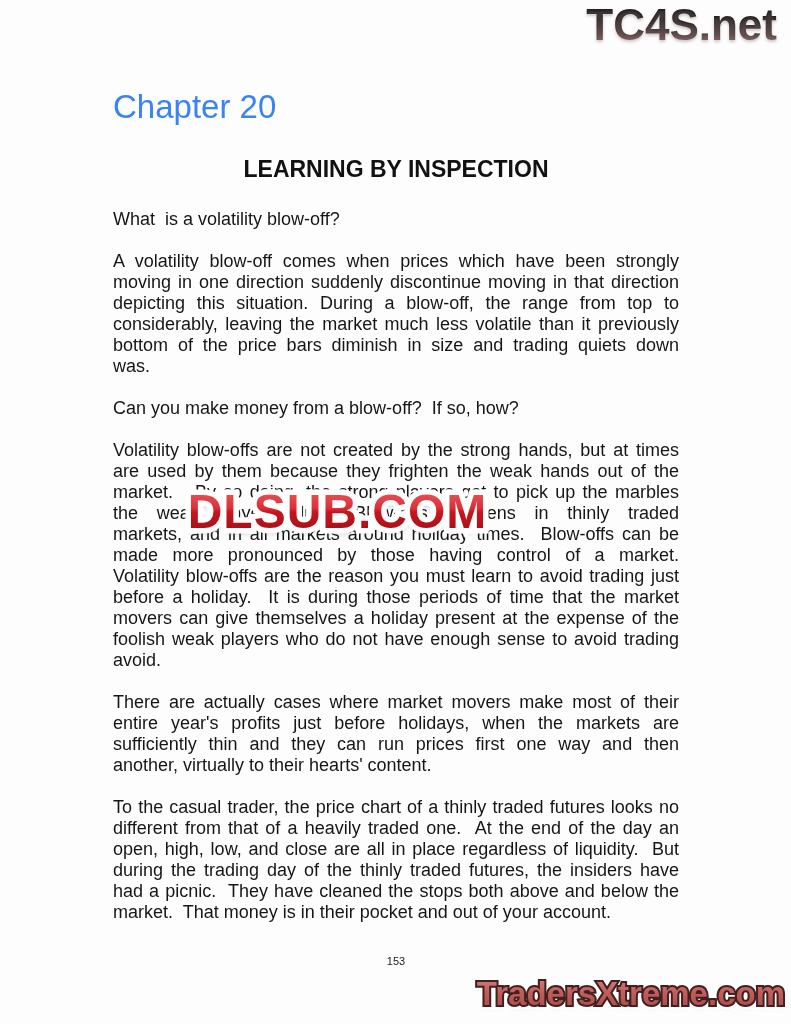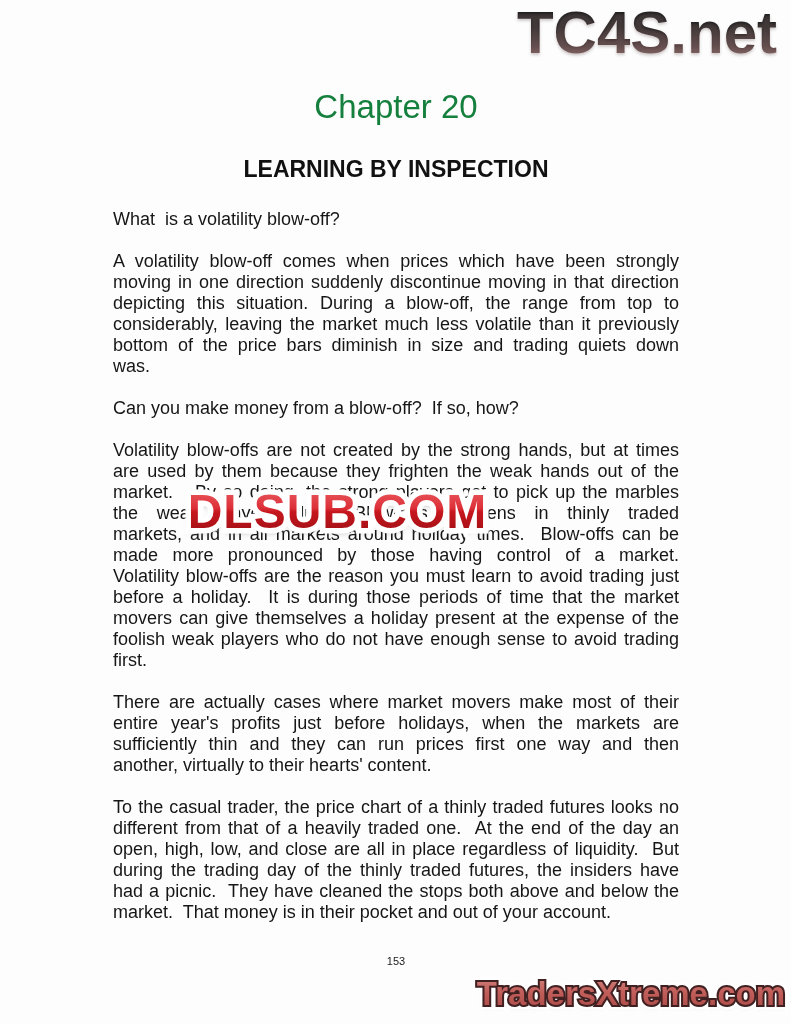--- a/index.html
+++ b/index.html
@@ -4,39 +4,39 @@
 <style>
   html,body { margin:0; padding:0; background:#e8e8e8; }
   .page {
     position:relative; width:791px; height:1024px; margin:0 auto;
     background:#fdfdfd; overflow:hidden;
     font-family:"Liberation Sans", sans-serif; color:#161616;
   }
 
   
   .content { position:absolute; left:113px; top:88px; width:566px; }
-  .chapter-title { font-size:33px; line-height:38px; font-weight:400; text-align:center; color:#15803d; }
+  .chapter-title { font-size:33px; line-height:38px; font-weight:400; color:#3b82f6; }
   .section-title { font-size:23px; line-height:27px; font-weight:bold; text-align:center; margin-top:30px; color:#111; }
   .para { font-size:18px; line-height:21px; margin-top:21px; }
   .para-first { margin-top:26px; }
   .para .line { text-align:justify; text-align-last:justify; white-space:normal; }
   .para .line:last-child { text-align-last:left; }
 
   .page-number { position:absolute; top:955px; left:113px; width:566px; text-align:center; font-size:11px; color:#1a1a1a; }
 
   
   .wm { position:absolute; z-index:5; line-height:1; }
   .wm-inner { position:relative; display:inline-block; }
   .wm-inner::before, .wm-inner::after {
     content:attr(data-text);
     position:absolute; left:0; top:0; white-space:nowrap;
   }
 
   
-  .wm-top { top:3px; right:14px; font-size:60px; font-weight:bold; letter-spacing:0; }
+  .wm-top { top:3px; right:14px; font-size:44px; font-weight:bold; letter-spacing:0; }
   .wm-top .wm-inner { color:#3a3232; text-shadow:0 2px 3px rgba(120,100,100,0.35); }
   .wm-top .wm-inner::before, .wm-top .wm-inner::after { content:none; }
   @supports ((-webkit-background-clip:text) or (background-clip:text)) {
     .wm-top .wm-inner {
       background:linear-gradient(180deg,#1c1c1c 0%,#262222 40%,#5a4343 72%,#a07474 96%,#b28484 100%);
       -webkit-background-clip:text; background-clip:text; color:transparent;
     }
   }
 
   
@@ -103,21 +103,21 @@
         <div class="line">Volatility blow-offs are not created by the strong hands, but at times</div>
         <div class="line">are used by them because they frighten the weak hands out of the</div>
         <div class="line">market.&nbsp;&nbsp; By so doing, the strong players get to pick up the marbles</div>
         <div class="line">the weak players drop. Blow-offs happens in thinly traded</div>
         <div class="line">markets, and in all markets around holiday times.&nbsp; Blow-offs can be</div>
         <div class="line">made more pronounced by those having control of a market.</div>
         <div class="line">Volatility blow-offs are the reason you must learn to avoid trading just</div>
         <div class="line">before a holiday.&nbsp; It is during those periods of time that the market</div>
         <div class="line">movers can give themselves a holiday present at the expense of the</div>
         <div class="line">foolish weak players who do not have enough sense to avoid trading</div>
-        <div class="line">first.</div>
+        <div class="line">avoid.</div>
       </div>
     <div class="para">
         <div class="line">There are actually cases where market movers make most of their</div>
         <div class="line">entire year's profits just before holidays, when the markets are</div>
         <div class="line">sufficiently thin and they can run prices first one way and then</div>
         <div class="line">another, virtually to their hearts' content.</div>
       </div>
     <div class="para">
         <div class="line">To the casual trader, the price chart of a thinly traded futures looks no</div>
         <div class="line">different from that of a heavily traded one.&nbsp; At the end of the day an</div>

